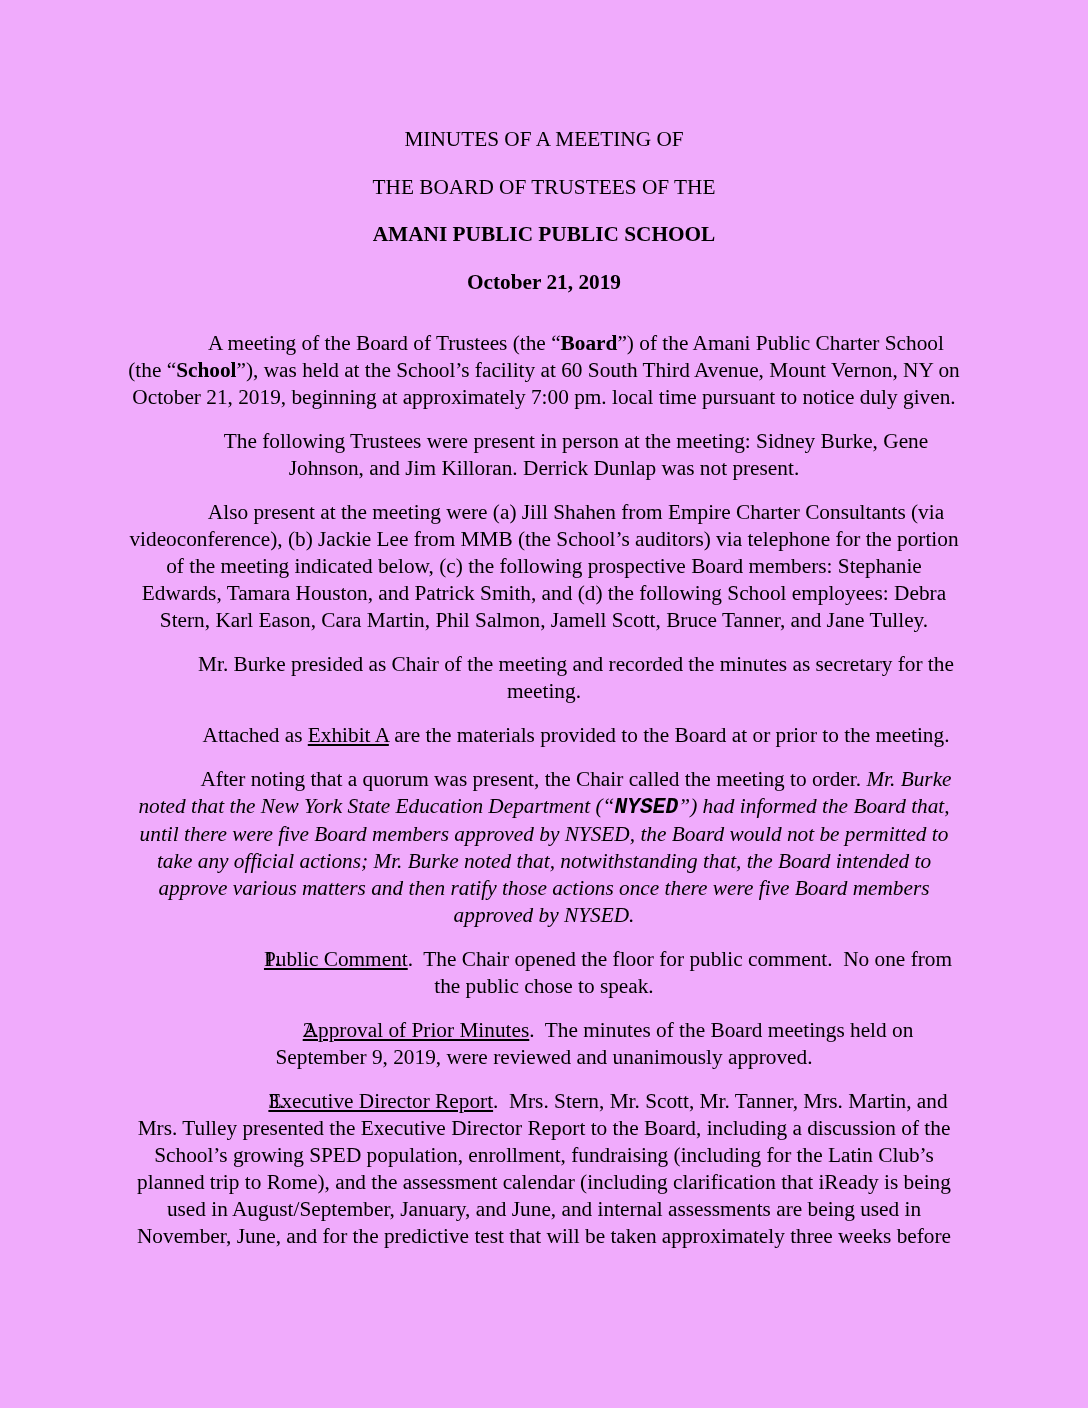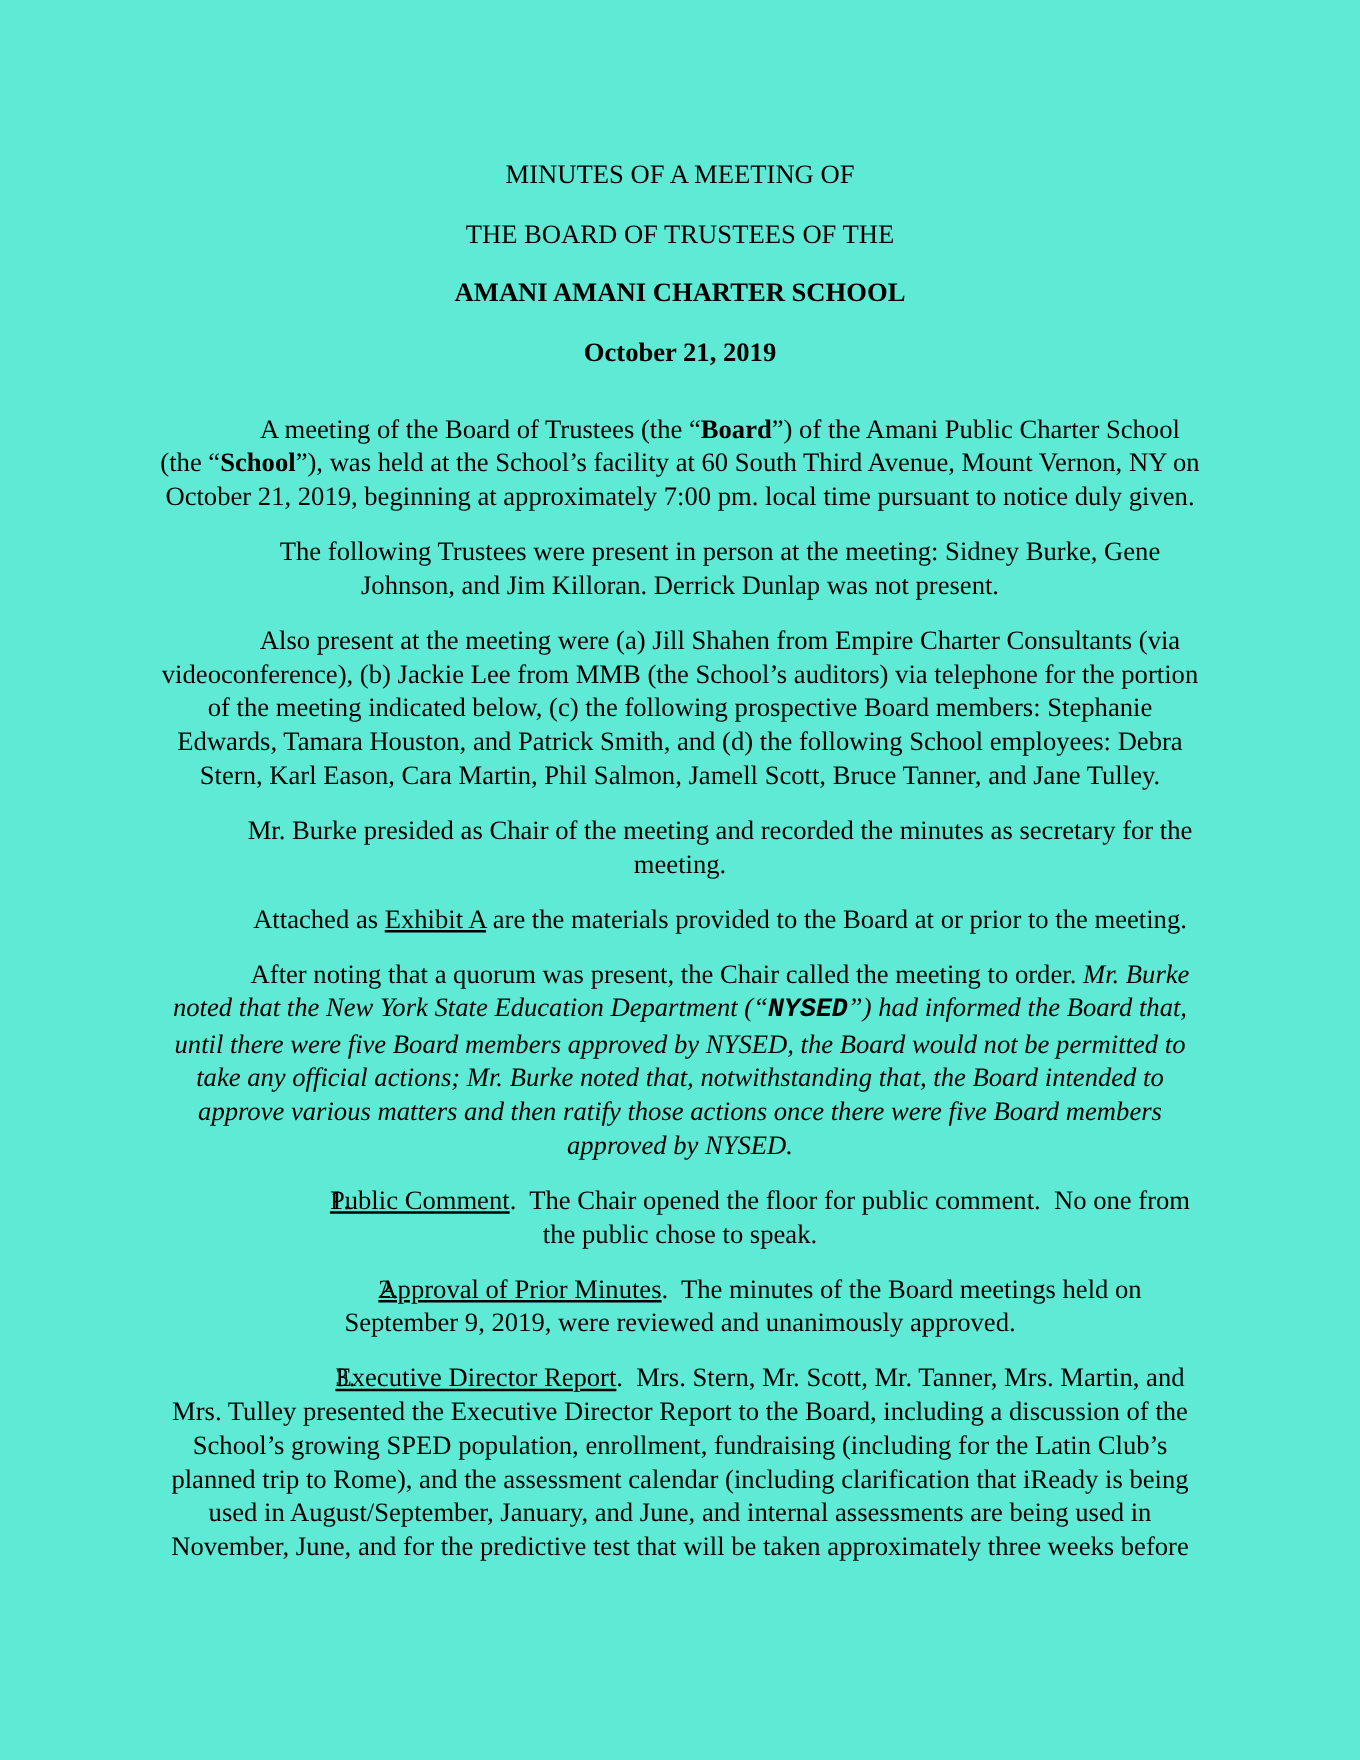--- a/index.html
+++ b/index.html
@@ -10,21 +10,21 @@
   body {
     width: 1088px;
     height: 1408px;
     overflow: hidden;
   }
   .page {
     box-sizing: border-box;
     width: 1088px;
     height: 1408px;
     padding: 126px 127px 0 127px;
-    background: #5eead4;
+    background: #f0abfc;
     color: #000000;
     font-family: "Liberation Serif", "DejaVu Serif", serif;
     font-size: 21.3px;
     line-height: 27px;
   }
   .title-block p {
     margin: 0 0 20.5px 0;
     text-align: center;
     white-space: pre-wrap;
   }
@@ -48,21 +48,21 @@
   }
 </style>
 </head>
 <body>
 
 <div class="page">
 
   <div class="title-block">
     <p class="title">MINUTES OF A MEETING OF</p>
     <p class="title">THE BOARD OF TRUSTEES OF THE</p>
-    <p class="title bold">AMANI AMANI CHARTER SCHOOL</p>
+    <p class="title bold">AMANI PUBLIC PUBLIC SCHOOL</p>
     <p class="title bold last">October 21, 2019</p>
   </div>
 
   <p class="para"><span>A meeting of the Board of Trustees (the “</span><span class="b">Board</span><span>”) of the Amani Public Charter School (the “</span><span class="b">School</span><span>”), was held at the School’s facility at 60 South Third Avenue, Mount Vernon, NY on October 21, 2019, beginning at approximately 7:00 pm. local time pursuant to notice duly given.</span></p>
 
   <p class="para"><span>The following Trustees were present in person at the meeting: Sidney Burke, Gene Johnson, and Jim Killoran. Derrick Dunlap was not present.</span></p>
 
   <p class="para"><span>Also present at the meeting were (a) Jill Shahen from Empire Charter Consultants (via videoconference), (b) Jackie Lee from MMB (the School’s auditors) via telephone for the portion of the meeting indicated below, (c) the following prospective Board members: Stephanie Edwards, Tamara Houston, and Patrick Smith, and (d) the following School employees: Debra Stern, Karl Eason, Cara Martin, Phil Salmon, Jamell Scott, Bruce Tanner, and Jane Tulley.</span></p>
 
   <p class="para"><span>Mr. Burke presided as Chair of the meeting and recorded the minutes as secretary for the meeting.</span></p>

